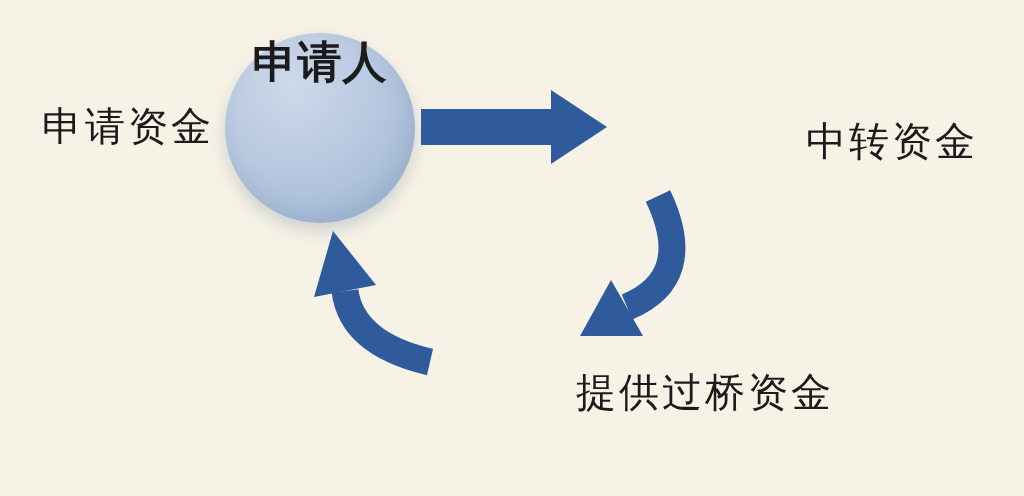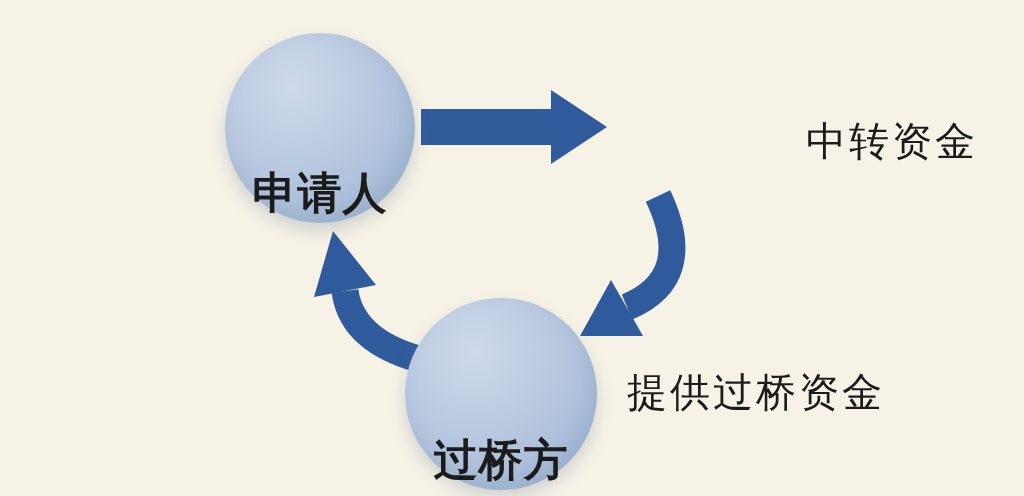--- a/index.html
+++ b/index.html
@@ -30,21 +30,21 @@
   }
   .arrow-line {
     fill: none;
     stroke: var(--arrow, #2f5b9c);
     stroke-width: 27;
   }
   .node {
     position: absolute;
     border-radius: 50%;
     display: flex;
-    align-items: flex-end;
+    align-items: flex-start;
     justify-content: center;
     background: radial-gradient(circle at 36% 28%,
       var(--circle-top, #ced9ea) 0%,
       var(--circle-bottom, #a7bcd8) 78%);
     box-shadow: 0 8px 16px rgba(110,125,150,0.28),
                 inset -6px -10px 18px rgba(115,135,165,0.22);
   }
   .node-applicant { left: 225px; top: 33px;  width: 190px; height: 190px; }
   .node-related   { left: 603px; top: 30px;  width: 190px; height: 190px; }
   .node-bridge    { left: 405px; top: 298px; width: 192px; height: 192px; }
@@ -58,21 +58,21 @@
   .side-label {
     position: absolute;
     font-size: 40px;
     line-height: 1;
     letter-spacing: 3px;
     color: var(--text, #1b1b1b);
     white-space: nowrap;
   }
   .label-applicant { left: 42px;  top: 106px; }
   .label-related   { left: 806px; top: 113px; margin-top: 8px; }
-  .label-bridge    { left: 627px; top: 372px; }
+  .label-bridge    { left: 576px; top: 372px; }
 </style>
 </head>
 <body>
 
 <div class="canvas">
 
   <svg class="arrows" viewBox="0 0 1024 496" aria-hidden="true">
     <polygon class="arrow-fill" points="421,109 551,109 551,90 607,127 551,164 551,145 421,145"></polygon>
     <g>
       <path class="arrow-line" d="M 658 196 Q 697 278 627 307"></path>
@@ -82,22 +82,20 @@
       <path class="arrow-line" d="M 430 362 Q 352 344 345 291"></path>
       <polygon class="arrow-fill" points="333,231 376,285 314,297"></polygon>
     </g>
   </svg>
 
   <div class="node node-applicant">
     <span class="node-label">申请人</span>
   </div>
 
 
-  <div class="node node-bridge">
-    <span class="node-label">过桥方</span>
-  </div>
 
+  <div class="side-label label-applicant">申请资金</div>
 
   <div class="side-label label-related">中转资金</div>
 
   <div class="side-label label-bridge">提供过桥资金</div>
 
 </div>
 
 </body></html>

